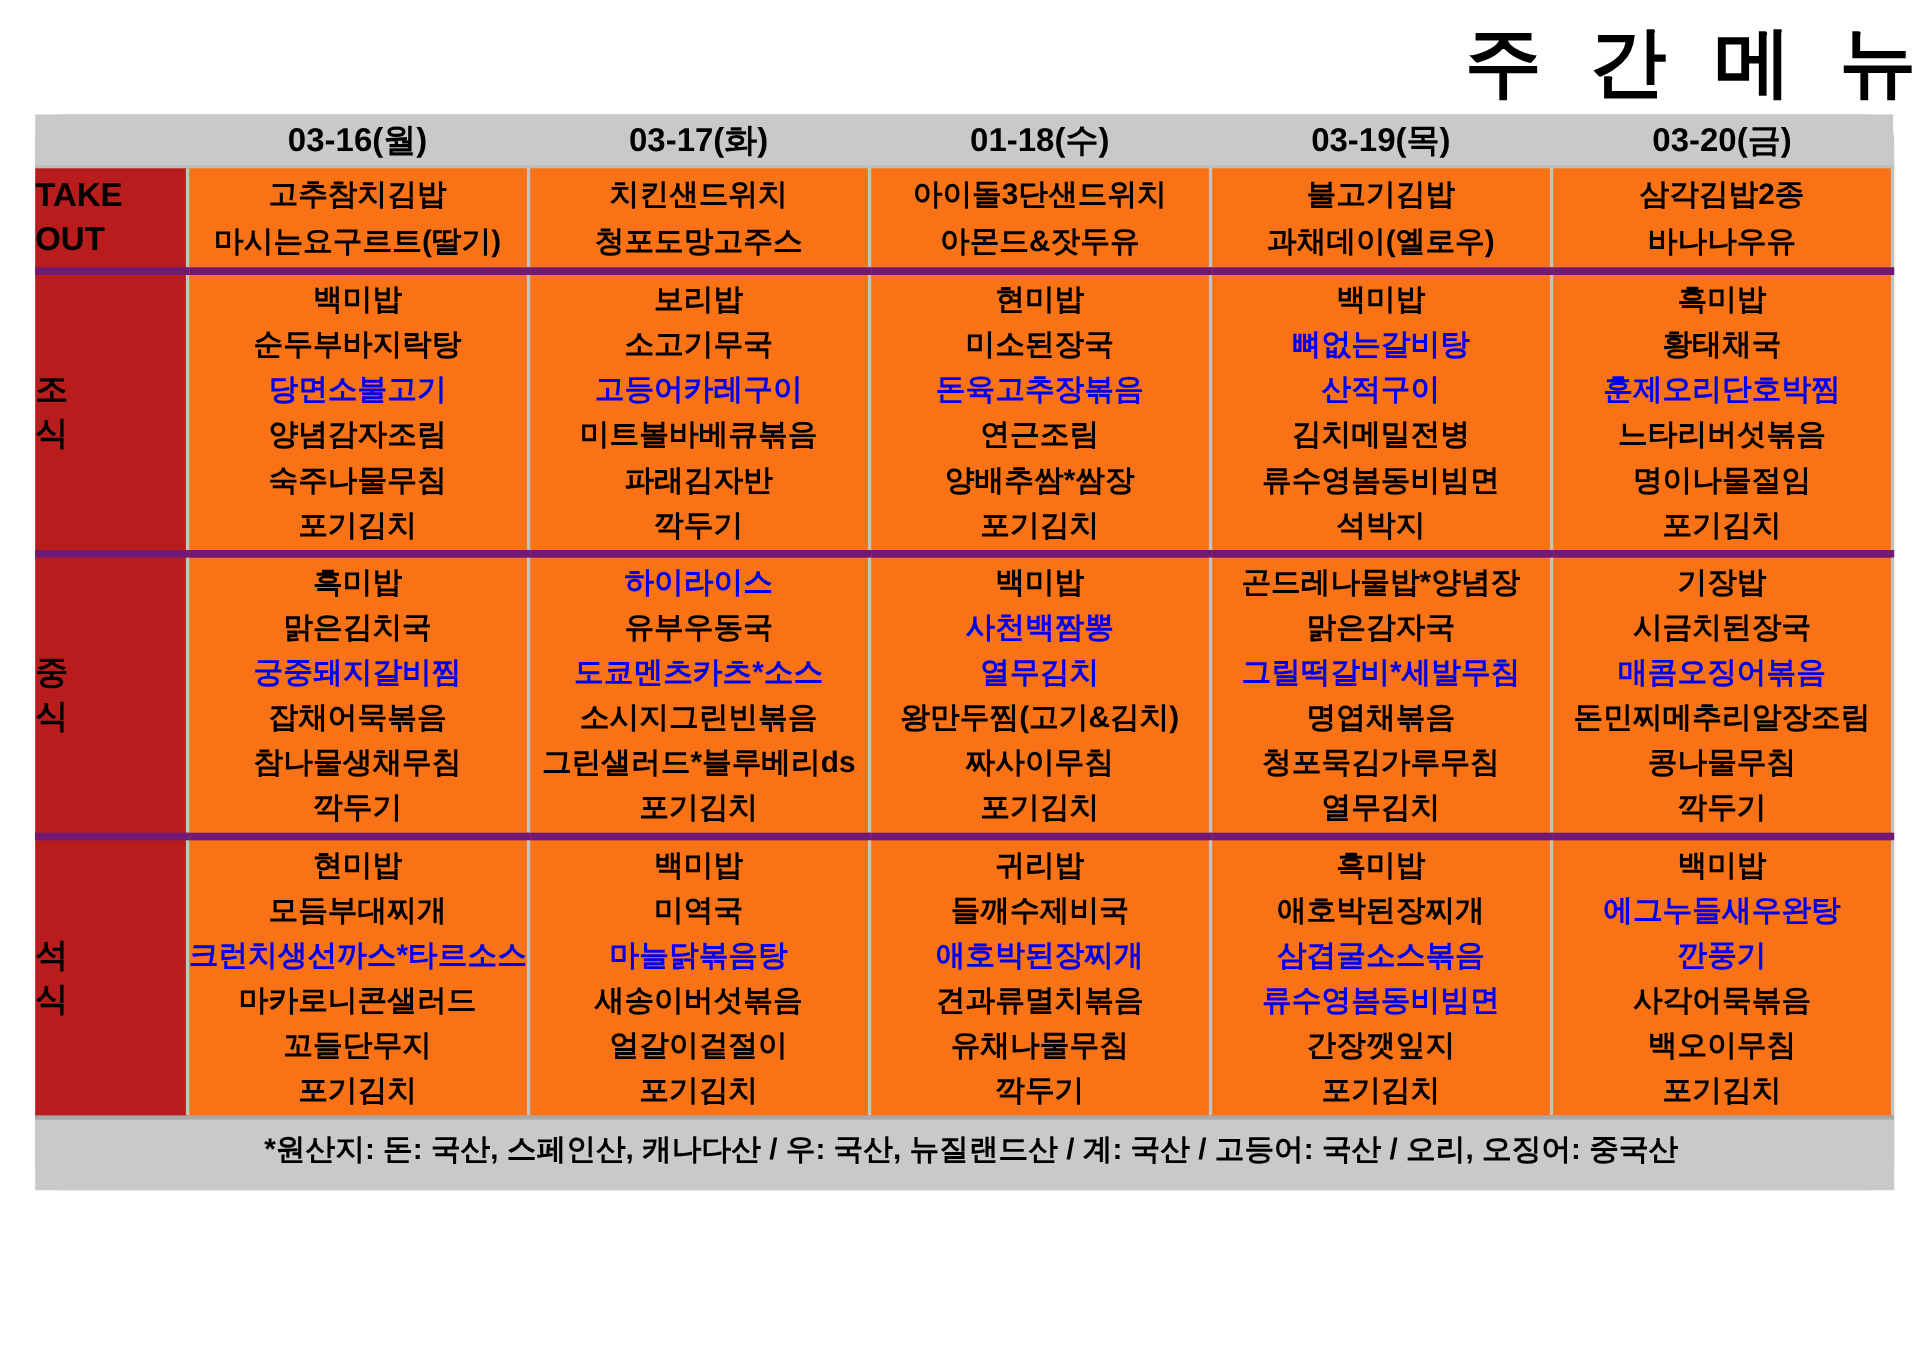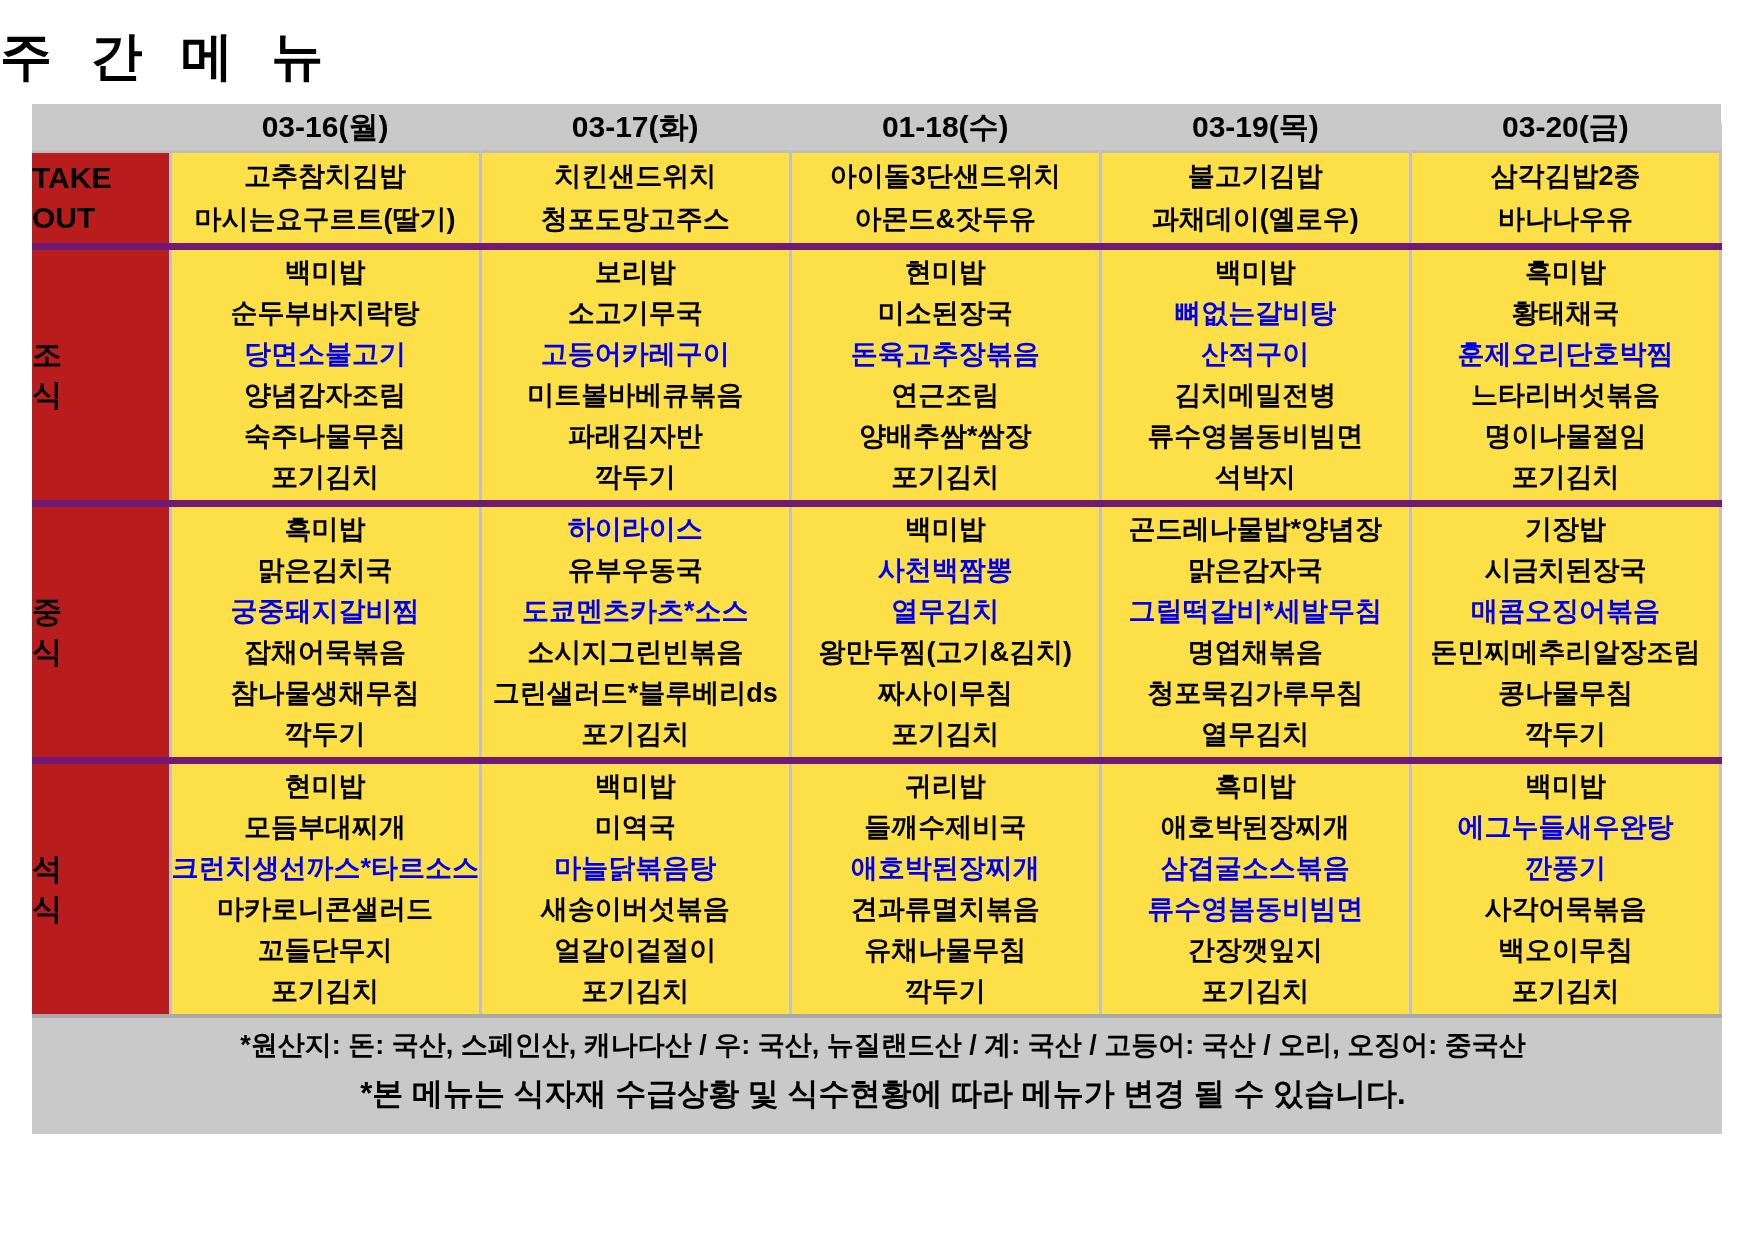--- a/index.html
+++ b/index.html
@@ -1,40 +1,40 @@
 <!DOCTYPE html>
 <html><head>
 <meta charset="utf-8">
 <style>
   html,body{margin:0;padding:0;}
   body{
     width:1754px;height:1240px;overflow:hidden;background:#ffffff;
     font-family:"Liberation Sans","DejaVu Sans",sans-serif;font-weight:bold;color:#000;
   }
   .page-title{
-    text-align:left;padding-top:14px;height:84px;
-    font-size:52px;font-weight:800;letter-spacing:12px;line-height:84px;
+    text-align:right;padding-top:14px;height:84px;
+    font-size:70px;font-weight:800;letter-spacing:12px;line-height:84px;
   }
   .menu-wrap{
     margin:6px 32px 0 32px;background:#c9c9c9;border-radius:23px;
   }
   table.menu{
     width:100%;border-collapse:collapse;table-layout:fixed;
   }
   col.c-label{width:138px;}
   thead th{
     height:46px;background:#c9c9c9;font-size:30px;font-weight:800;
     text-align:center;vertical-align:middle;padding:0;
   }
   td.label-cell{
     background:#b91c1c;text-align:left;vertical-align:middle;
     font-size:30px;font-weight:800;line-height:40px;padding:0;
   }
   td.menu-cell{
-    background:#fde047;border-left:3px solid #c2c2c2;border-right:3px solid #c2c2c2;
+    background:#f97316;border-left:3px solid #c2c2c2;border-right:3px solid #c2c2c2;
     text-align:center;vertical-align:middle;padding:2px 0;
   }
   tr.section-row td{border-top:7px solid #701a75;}
   tr.section-row:first-child td{border-top:3px solid #bdbdbd;}
   tr.section-row:last-child td{border-bottom:4px solid #a9a9a9;}
   .menu-item{
     font-size:27px;font-weight:700;line-height:41px;white-space:nowrap;color:#000;
   }
   .menu-item.hl{color:#0000ee;}
   .takeout .menu-item{line-height:43px;}
@@ -232,15 +232,14 @@
             <div class="menu-item">사각어묵볶음</div>
             <div class="menu-item">백오이무침</div>
             <div class="menu-item">포기김치</div>
           </td>
         </tr>
       </tbody>
   </table>
 
   <div class="footer">
     <div class="footer-origin">*원산지: 돈: 국산, 스페인산, 캐나다산 / 우: 국산, 뉴질랜드산 / 계: 국산 / 고등어: 국산 / 오리, 오징어: 중국산</div>
-    <div class="footer-notice">*본 메뉴는 식자재 수급상황 및 식수현황에 따라 메뉴가 변경 될 수 있습니다.</div>
   </div>
 </div>
 
 </body></html>

